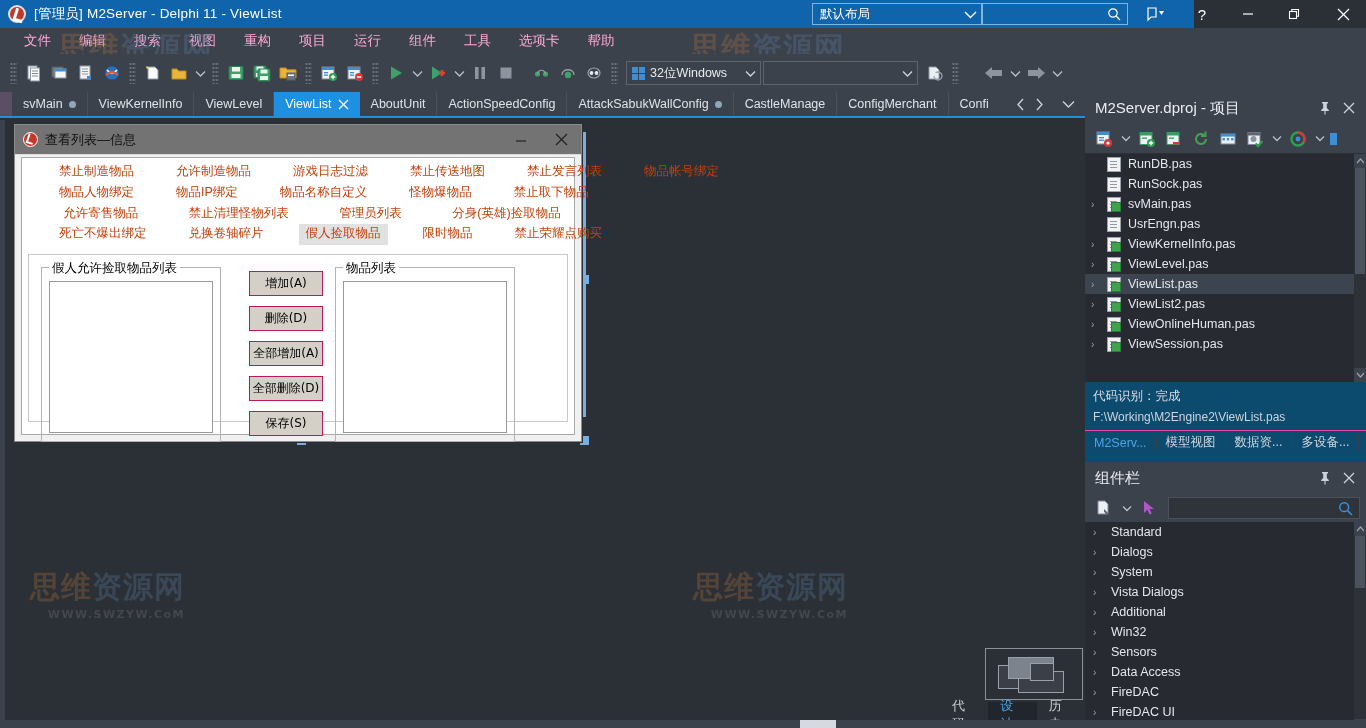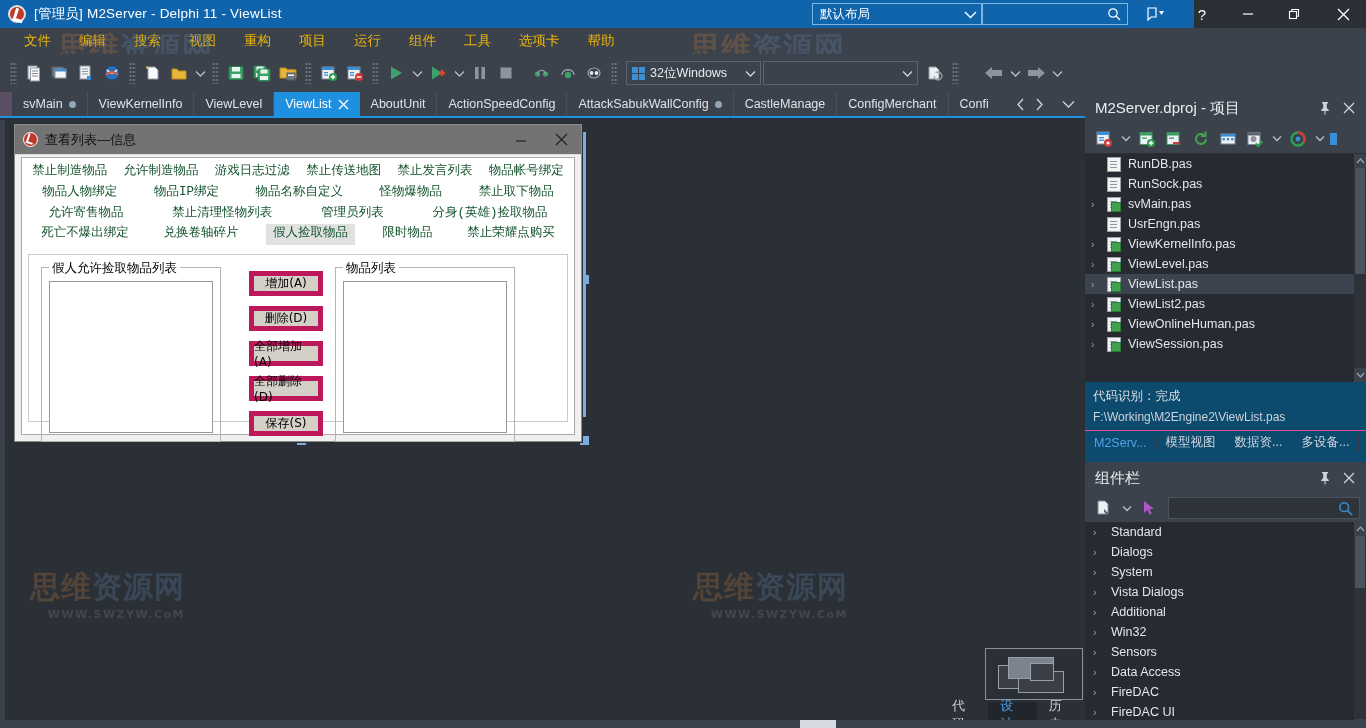--- a/index.html
+++ b/index.html
@@ -49,21 +49,21 @@
     display:flex; align-items:center; justify-content:center; color:#fff;
   }
   .title-icon-btn.win { width:46px; }
 
   
   .menubar {
     position:absolute; left:0; top:28px; width:1366px; height:26px;
     background:#3c424c; display:flex; align-items:center; padding-left:10px;
     font-size:13.5px;
   }
-  .menubar .mi { padding:3px 14px; color:#eab308; white-space:nowrap; cursor:default; }
+  .menubar .mi { padding:3px 14px; color:#f9a8d4; white-space:nowrap; cursor:default; }
 
   
   .toolbar {
     position:absolute; left:0; top:54px; width:1366px; height:38px;
     background:#3c424c; display:flex; align-items:center; padding-left:6px;
   }
   .grip { width:7px; height:22px; margin:0 4px; flex:0 0 auto;
     background-image:radial-gradient(circle, #6d7481 1px, transparent 1.2px);
     background-size:3px 4px; }
   .tb { width:26px; height:26px; display:flex; align-items:center; justify-content:center; flex:0 0 auto; }
@@ -120,42 +120,43 @@
   .form-caption .btns { margin-left:auto; display:flex; }
   .form-caption .btns div { width:40px; height:29px; display:flex; align-items:center;
     justify-content:center; color:#222; font-size:14px; }
 
   .form-body { position:absolute; left:6px; top:32px; right:6px; bottom:6px;
     background:#ffffff; border:1px solid #a9a9a9; }
 
   .tabrows { padding:4px 2px 0 2px; }
   .tabrow { display:flex; justify-content:space-around; }
   .ptab {
-    font-family:Liberation Mono, monospace;
-    font-size:12.5px; color:#14532d; padding:3px 7px 4px 7px; white-space:nowrap;
+    font-family:Liberation Sans, sans-serif;
+    font-size:12.5px; color:#c2410c; padding:3px 7px 4px 7px; white-space:nowrap;
     line-height:1.1;
+    margin-left:28px;
   }
   .ptab.sel { background:#e1e1e1; }
 
   .panel {
     position:absolute; left:6px; top:96px; right:6px; bottom:12px;
     background:#fff; border:1px solid #c9c9c9;
   }
   .gbox { position:absolute; border:1px solid #b4b4b4; }
   .gbox > .glabel {
     position:absolute; top:-8px; left:7px; background:#fff; padding:0 3px;
     font-family:"DejaVu Sans","Liberation Sans",sans-serif;
     font-size:12.5px; color:#000;
   }
   .gbox .listbox { position:absolute; left:7px; top:13px; right:7px; bottom:8px;
     background:#fff; border:1px solid #999; }
 
   .btncol { position:absolute; left:220px; top:16px; display:flex; flex-direction:column; gap:10px; }
   .dbtn {
-    width:74px; height:25px; background:#d4d0c8; border:5px solid #be185d;
+    width:74px; height:25px; background:#d4d0c8; border:1px solid #be185d;
     display:flex; align-items:center; justify-content:center;
     font-family:"DejaVu Sans","Liberation Sans",sans-serif; font-size:12px; color:#000;
   }
 
   
   .hline { position:absolute; background:#7aaede; }
   .handle { position:absolute; width:9px; height:9px; background:#7aaede; }
 
   .wm {
     position:absolute; font-family:"DejaVu Sans","Liberation Sans",sans-serif;

